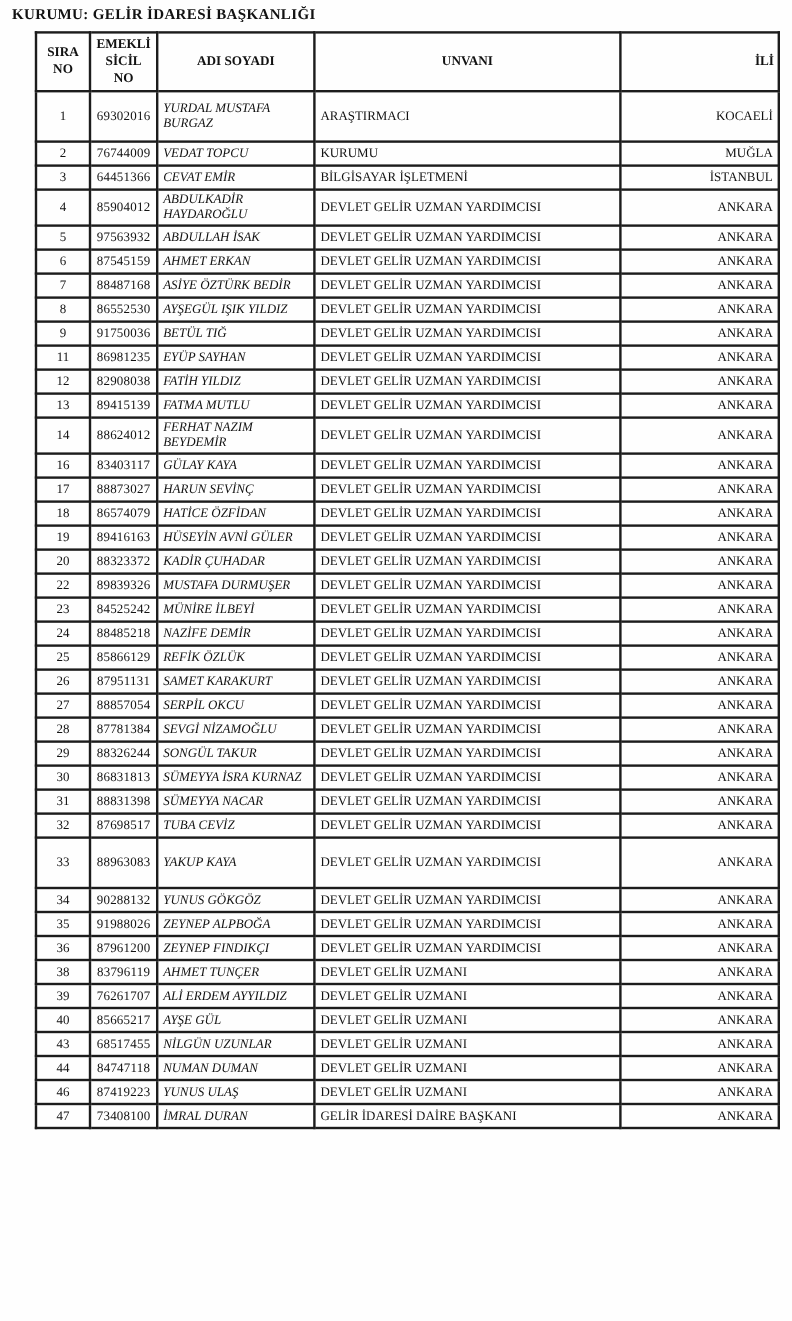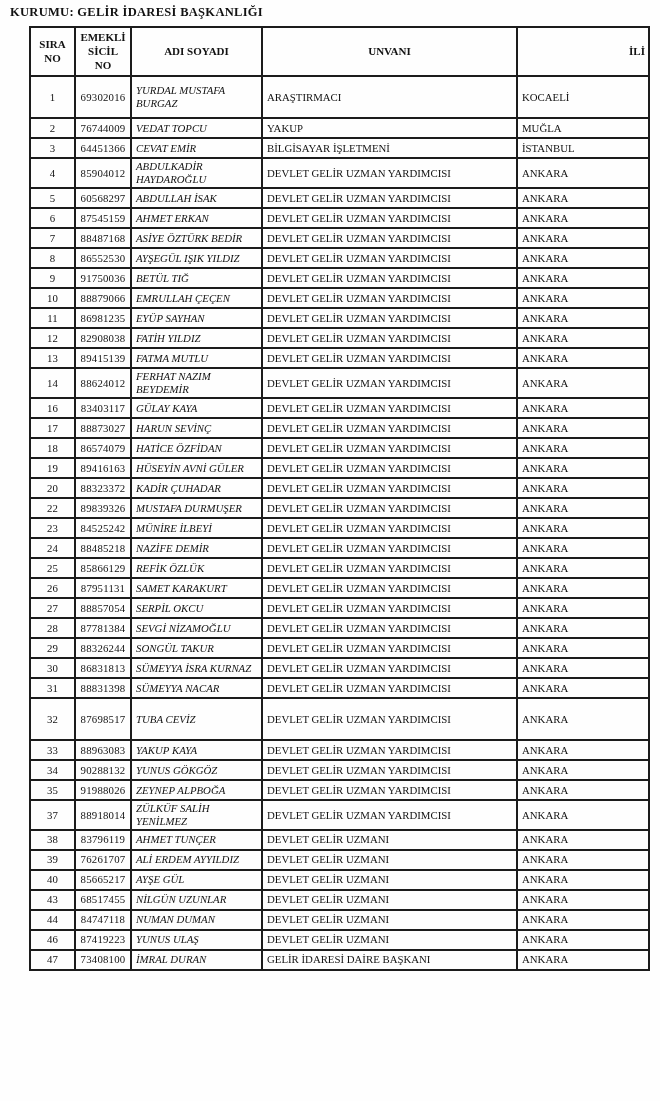--- a/index.html
+++ b/index.html
@@ -59,21 +59,21 @@
   table.personnel td {
     font-size: 10.8px;
     line-height: 1.2;
     padding: 1px 4px;
     height: 16px;
   }
   td.cell-no    { text-align: center; padding: 1px 2px; }
   td.cell-sicil { text-align: center; letter-spacing: 0.2px; margin-top: 43px; }
   td.cell-name  { text-align: left; white-space: pre-line; font-style: italic; }
   td.cell-title { text-align: left; }
-  td.cell-city  { text-align: left; }
+  td.cell-city  { text-align: right; }
 
   
   tbody tr:nth-child(1) td,
   tbody tr:nth-child(30) td { height: 38px; }
 </style>
 </head>
 <body>
 
 <div class="page">
 
@@ -104,41 +104,41 @@
       <td class="cell-sicil">69302016</td>
       <td class="cell-name">YURDAL MUSTAFA
 BURGAZ</td>
       <td class="cell-title">ARAŞTIRMACI</td>
       <td class="cell-city">KOCAELİ</td>
     </tr>
         <tr>
       <td class="cell-no">2</td>
       <td class="cell-sicil">76744009</td>
       <td class="cell-name">VEDAT TOPCU</td>
-      <td class="cell-title">YAKUP</td>
+      <td class="cell-title">KURUMU</td>
       <td class="cell-city">MUĞLA</td>
     </tr>
         <tr>
       <td class="cell-no">3</td>
       <td class="cell-sicil">64451366</td>
       <td class="cell-name">CEVAT EMİR</td>
       <td class="cell-title">BİLGİSAYAR İŞLETMENİ</td>
       <td class="cell-city">İSTANBUL</td>
     </tr>
         <tr>
       <td class="cell-no">4</td>
       <td class="cell-sicil">85904012</td>
       <td class="cell-name">ABDULKADİR
 HAYDAROĞLU</td>
       <td class="cell-title">DEVLET GELİR UZMAN YARDIMCISI</td>
       <td class="cell-city">ANKARA</td>
     </tr>
         <tr>
       <td class="cell-no">5</td>
-      <td class="cell-sicil">60568297</td>
+      <td class="cell-sicil">97563932</td>
       <td class="cell-name">ABDULLAH İSAK</td>
       <td class="cell-title">DEVLET GELİR UZMAN YARDIMCISI</td>
       <td class="cell-city">ANKARA</td>
     </tr>
         <tr>
       <td class="cell-no">6</td>
       <td class="cell-sicil">87545159</td>
       <td class="cell-name">AHMET ERKAN</td>
       <td class="cell-title">DEVLET GELİR UZMAN YARDIMCISI</td>
       <td class="cell-city">ANKARA</td>
@@ -154,27 +154,20 @@
       <td class="cell-no">8</td>
       <td class="cell-sicil">86552530</td>
       <td class="cell-name">AYŞEGÜL IŞIK YILDIZ</td>
       <td class="cell-title">DEVLET GELİR UZMAN YARDIMCISI</td>
       <td class="cell-city">ANKARA</td>
     </tr>
         <tr>
       <td class="cell-no">9</td>
       <td class="cell-sicil">91750036</td>
       <td class="cell-name">BETÜL TIĞ</td>
-      <td class="cell-title">DEVLET GELİR UZMAN YARDIMCISI</td>
-      <td class="cell-city">ANKARA</td>
-    </tr>
-        <tr>
-      <td class="cell-no">10</td>
-      <td class="cell-sicil">88879066</td>
-      <td class="cell-name">EMRULLAH ÇEÇEN</td>
       <td class="cell-title">DEVLET GELİR UZMAN YARDIMCISI</td>
       <td class="cell-city">ANKARA</td>
     </tr>
         <tr>
       <td class="cell-no">11</td>
       <td class="cell-sicil">86981235</td>
       <td class="cell-name">EYÜP SAYHAN</td>
       <td class="cell-title">DEVLET GELİR UZMAN YARDIMCISI</td>
       <td class="cell-city">ANKARA</td>
     </tr>
@@ -327,24 +320,23 @@
       <td class="cell-city">ANKARA</td>
     </tr>
         <tr>
       <td class="cell-no">35</td>
       <td class="cell-sicil">91988026</td>
       <td class="cell-name">ZEYNEP ALPBOĞA</td>
       <td class="cell-title">DEVLET GELİR UZMAN YARDIMCISI</td>
       <td class="cell-city">ANKARA</td>
     </tr>
         <tr>
-      <td class="cell-no">37</td>
-      <td class="cell-sicil">88918014</td>
-      <td class="cell-name">ZÜLKÜF SALİH
-YENİLMEZ</td>
+      <td class="cell-no">36</td>
+      <td class="cell-sicil">87961200</td>
+      <td class="cell-name">ZEYNEP FINDIKÇI</td>
       <td class="cell-title">DEVLET GELİR UZMAN YARDIMCISI</td>
       <td class="cell-city">ANKARA</td>
     </tr>
         <tr>
       <td class="cell-no">38</td>
       <td class="cell-sicil">83796119</td>
       <td class="cell-name">AHMET TUNÇER</td>
       <td class="cell-title">DEVLET GELİR UZMANI</td>
       <td class="cell-city">ANKARA</td>
     </tr>

